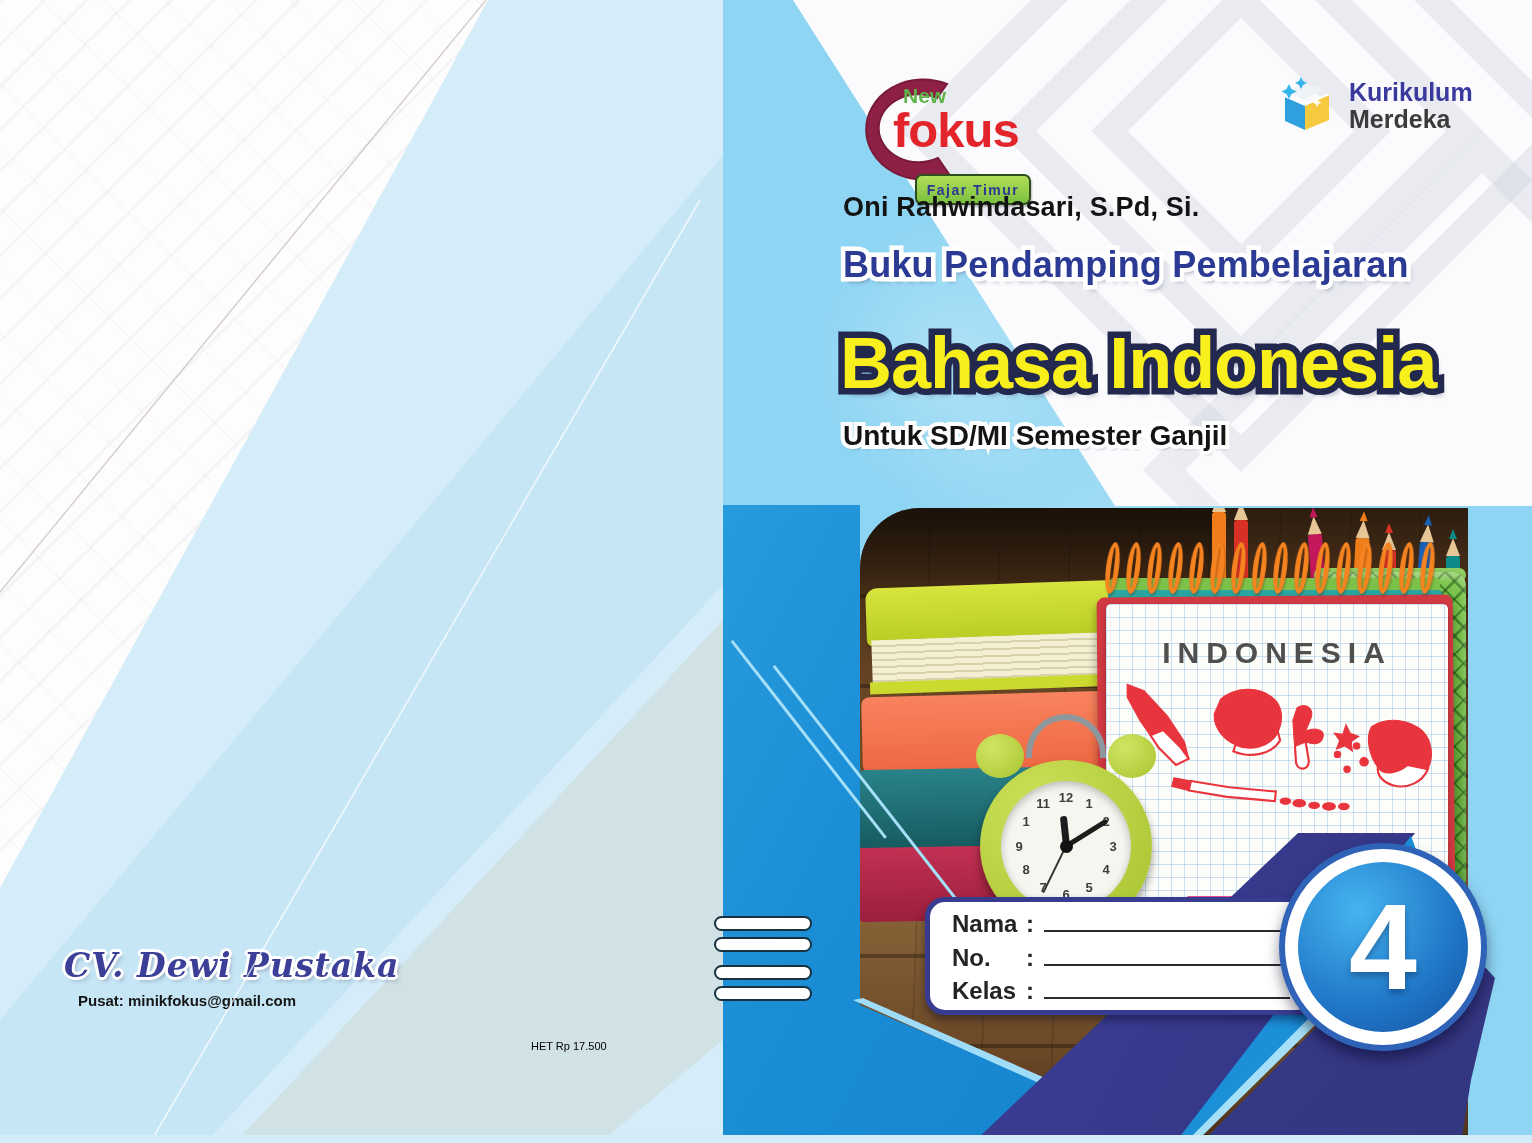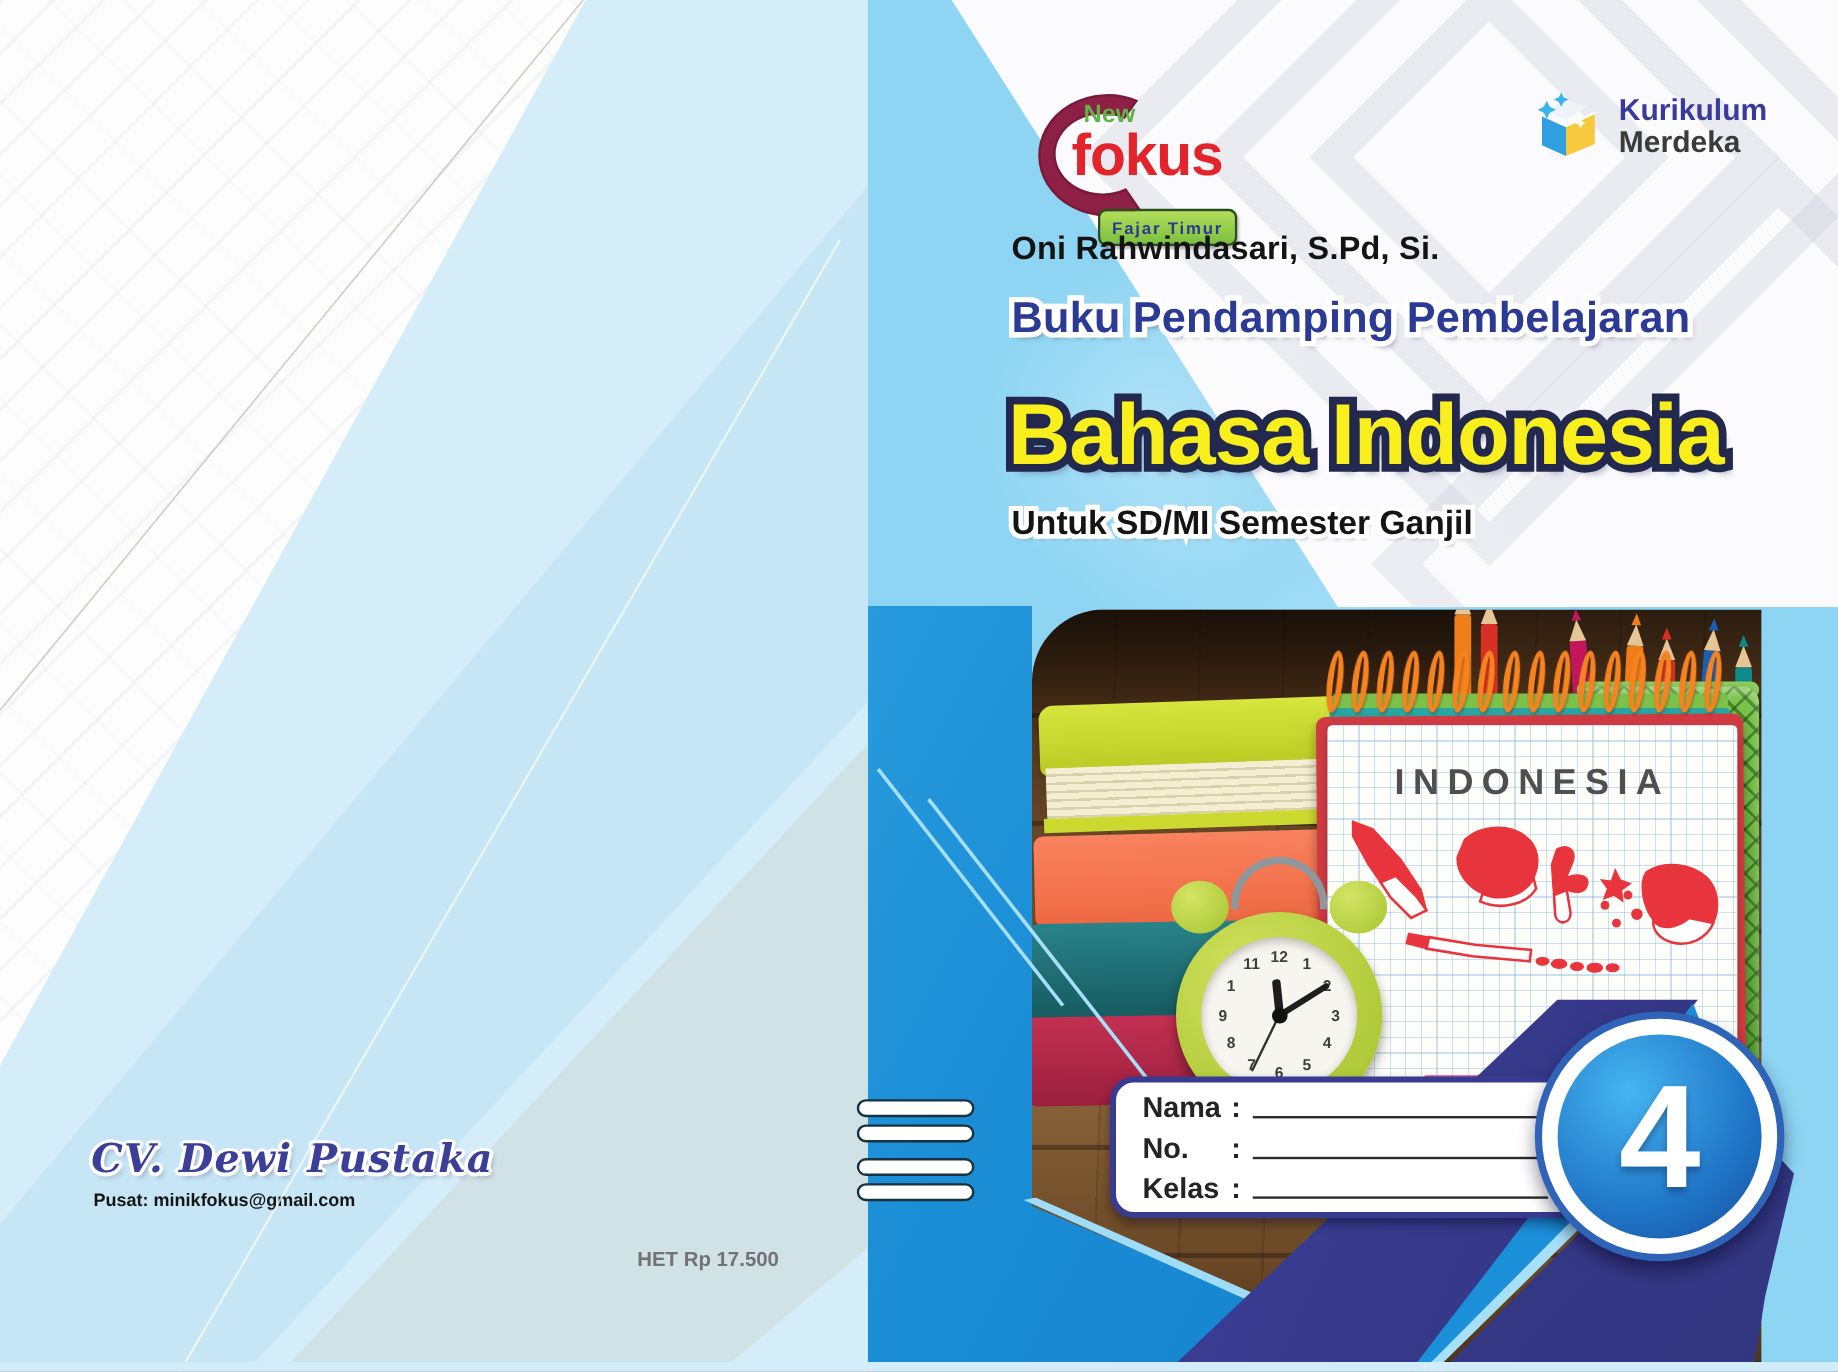--- a/index.html
+++ b/index.html
@@ -14,27 +14,27 @@
       repeating-linear-gradient(135deg, rgba(110,115,135,.055) 0 3px, transparent 3px 30px),
       repeating-linear-gradient(45deg, rgba(110,115,135,.03) 0 2px, transparent 2px 44px);
     clip-path:polygon(0 0,500px 0,0 905px);}
   .bk-blue1{inset:0;background:#d5ecf9;
     clip-path:polygon(488px 0,723px 0,723px 1143px,0 1143px,0 888px);}
   .bk-blue2{inset:0;background:#c6e6f6;
     clip-path:polygon(723px 155px,723px 585px,205px 1143px,0 1143px,0 1020px);}
   .bk-teal{inset:0;background:#cfe1e3;opacity:.85;
     clip-path:polygon(723px 620px,723px 1040px,600px 1143px,235px 1143px);}
 
-  .company{left:76px;top:946px;font:italic 900 33px "DejaVu Serif",serif;color:#3c3f97;
+  .company{left:64px;top:946px;font:italic 900 33px "DejaVu Serif",serif;color:#3c3f97;
     letter-spacing:1px;
     text-shadow:-2px -2px 0 #fff,2px -2px 0 #fff,-2px 2px 0 #fff,2px 2px 0 #fff,
                 0 -3px 0 #fff,0 3px 0 #fff,-3px 0 0 #fff,3px 0 0 #fff, 3px 4px 4px rgba(60,60,90,.35);}
   .addr{left:78px;top:990px;font-size:15px;font-weight:700;color:#151515;line-height:21px;}
   .addr b{font-weight:900;}
-  .price{left:531px;top:1040px;font-size:17px;font-weight:700;color:#737373;}
+  .price{left:531px;top:1040px;font-size:11px;font-weight:400;color:#000000;}
 
   
   .lines-svg{left:0;top:0;width:1532px;height:1143px;pointer-events:none;}
 
   
   .spine-bars{left:714px;top:916px;width:100px;}
   .spine-bar{width:98px;height:15px;background:#fff;border:2.5px solid #17323e;
     border-radius:9px;margin-bottom:6px;box-sizing:border-box;}
   .spine-bar.gap{margin-bottom:13px;}
 

